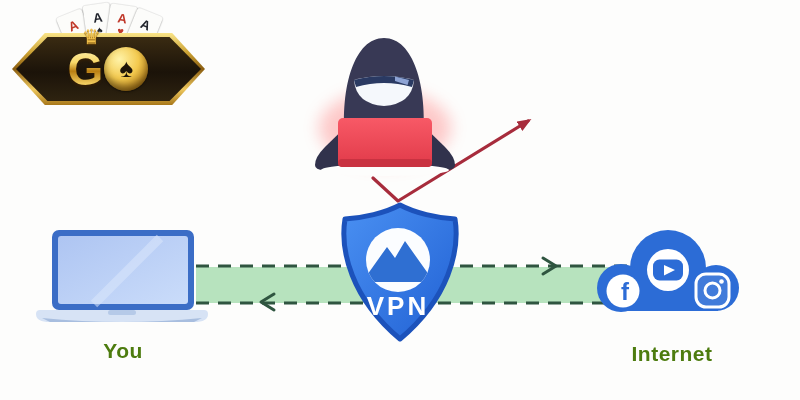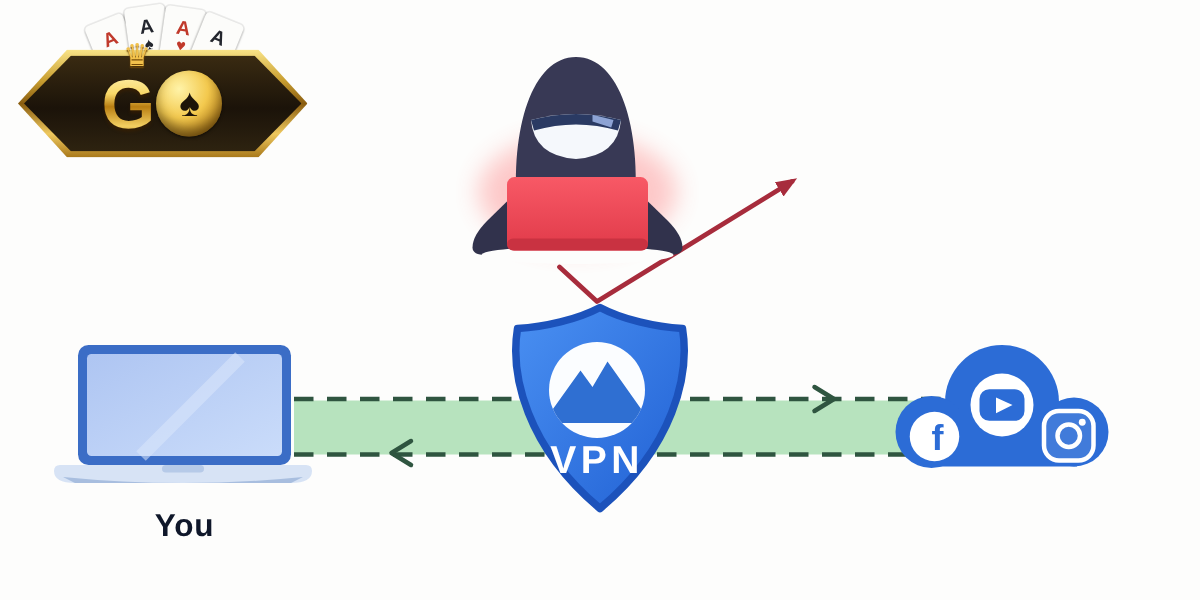--- a/index.html
+++ b/index.html
@@ -12,21 +12,21 @@
   
   .connectors { position:absolute; left:0; top:0; z-index:1; }
 
   
   .hacker-svg  { position:absolute; left:295px; top:30px;  z-index:2; }
   .laptop-svg  { position:absolute; left:36px;  top:224px; z-index:2; }
   .shield-svg  { position:absolute; left:332px; top:202px; z-index:3; }
   .cloud-svg   { position:absolute; left:590px; top:224px; z-index:3; }
 
   
-  .node-label { position:absolute; z-index:3; color:#0f172a; font-size:21px;
+  .node-label { position:absolute; z-index:3; color:#4d7c0f; font-size:21px;
                 font-weight:600; letter-spacing:.5px; text-align:center; }
   .label-you      { left:58px;  top:339px; width:130px; }
   .label-internet { left:597px; top:342px; width:150px; }
 
   
   .logo { position:absolute; left:10px; top:0; width:205px; height:112px; z-index:5; }
   .cards { position:absolute; left:52px; top:2px; width:100px; height:58px; z-index:4; }
   .card { position:absolute; width:27px; height:38px; background:#fcfcfa; border-radius:3px;
           box-shadow:0 1px 2px rgba(0,0,0,.3), 0 0 0 1px rgba(0,0,0,.06);
           display:flex; flex-direction:column; align-items:center; justify-content:center; line-height:1; }
@@ -175,14 +175,15 @@
       <circle cx="78" cy="46" r="21" fill="#ffffff"></circle>
       <rect x="63" y="35.5" width="30" height="21" rx="6.5" fill="#2c6cd6"></rect>
       <path d="M74,41 L85,46 L74,51.5 Z" fill="#ffffff"></path>
     </g>
     <g>
       <rect x="106" y="50" width="33" height="33" rx="10" fill="rgba(255,255,255,0.10)" stroke="#ffffff" stroke-width="3"></rect>
       <circle cx="122.5" cy="66.5" r="7.5" fill="none" stroke="#ffffff" stroke-width="3"></circle>
       <circle cx="131.5" cy="57.5" r="2.3" fill="#ffffff"></circle>
     </g>
   </svg>
+  <div class="node-label label-internet">Internet</div>
 
 </div>
 
 </body></html>

